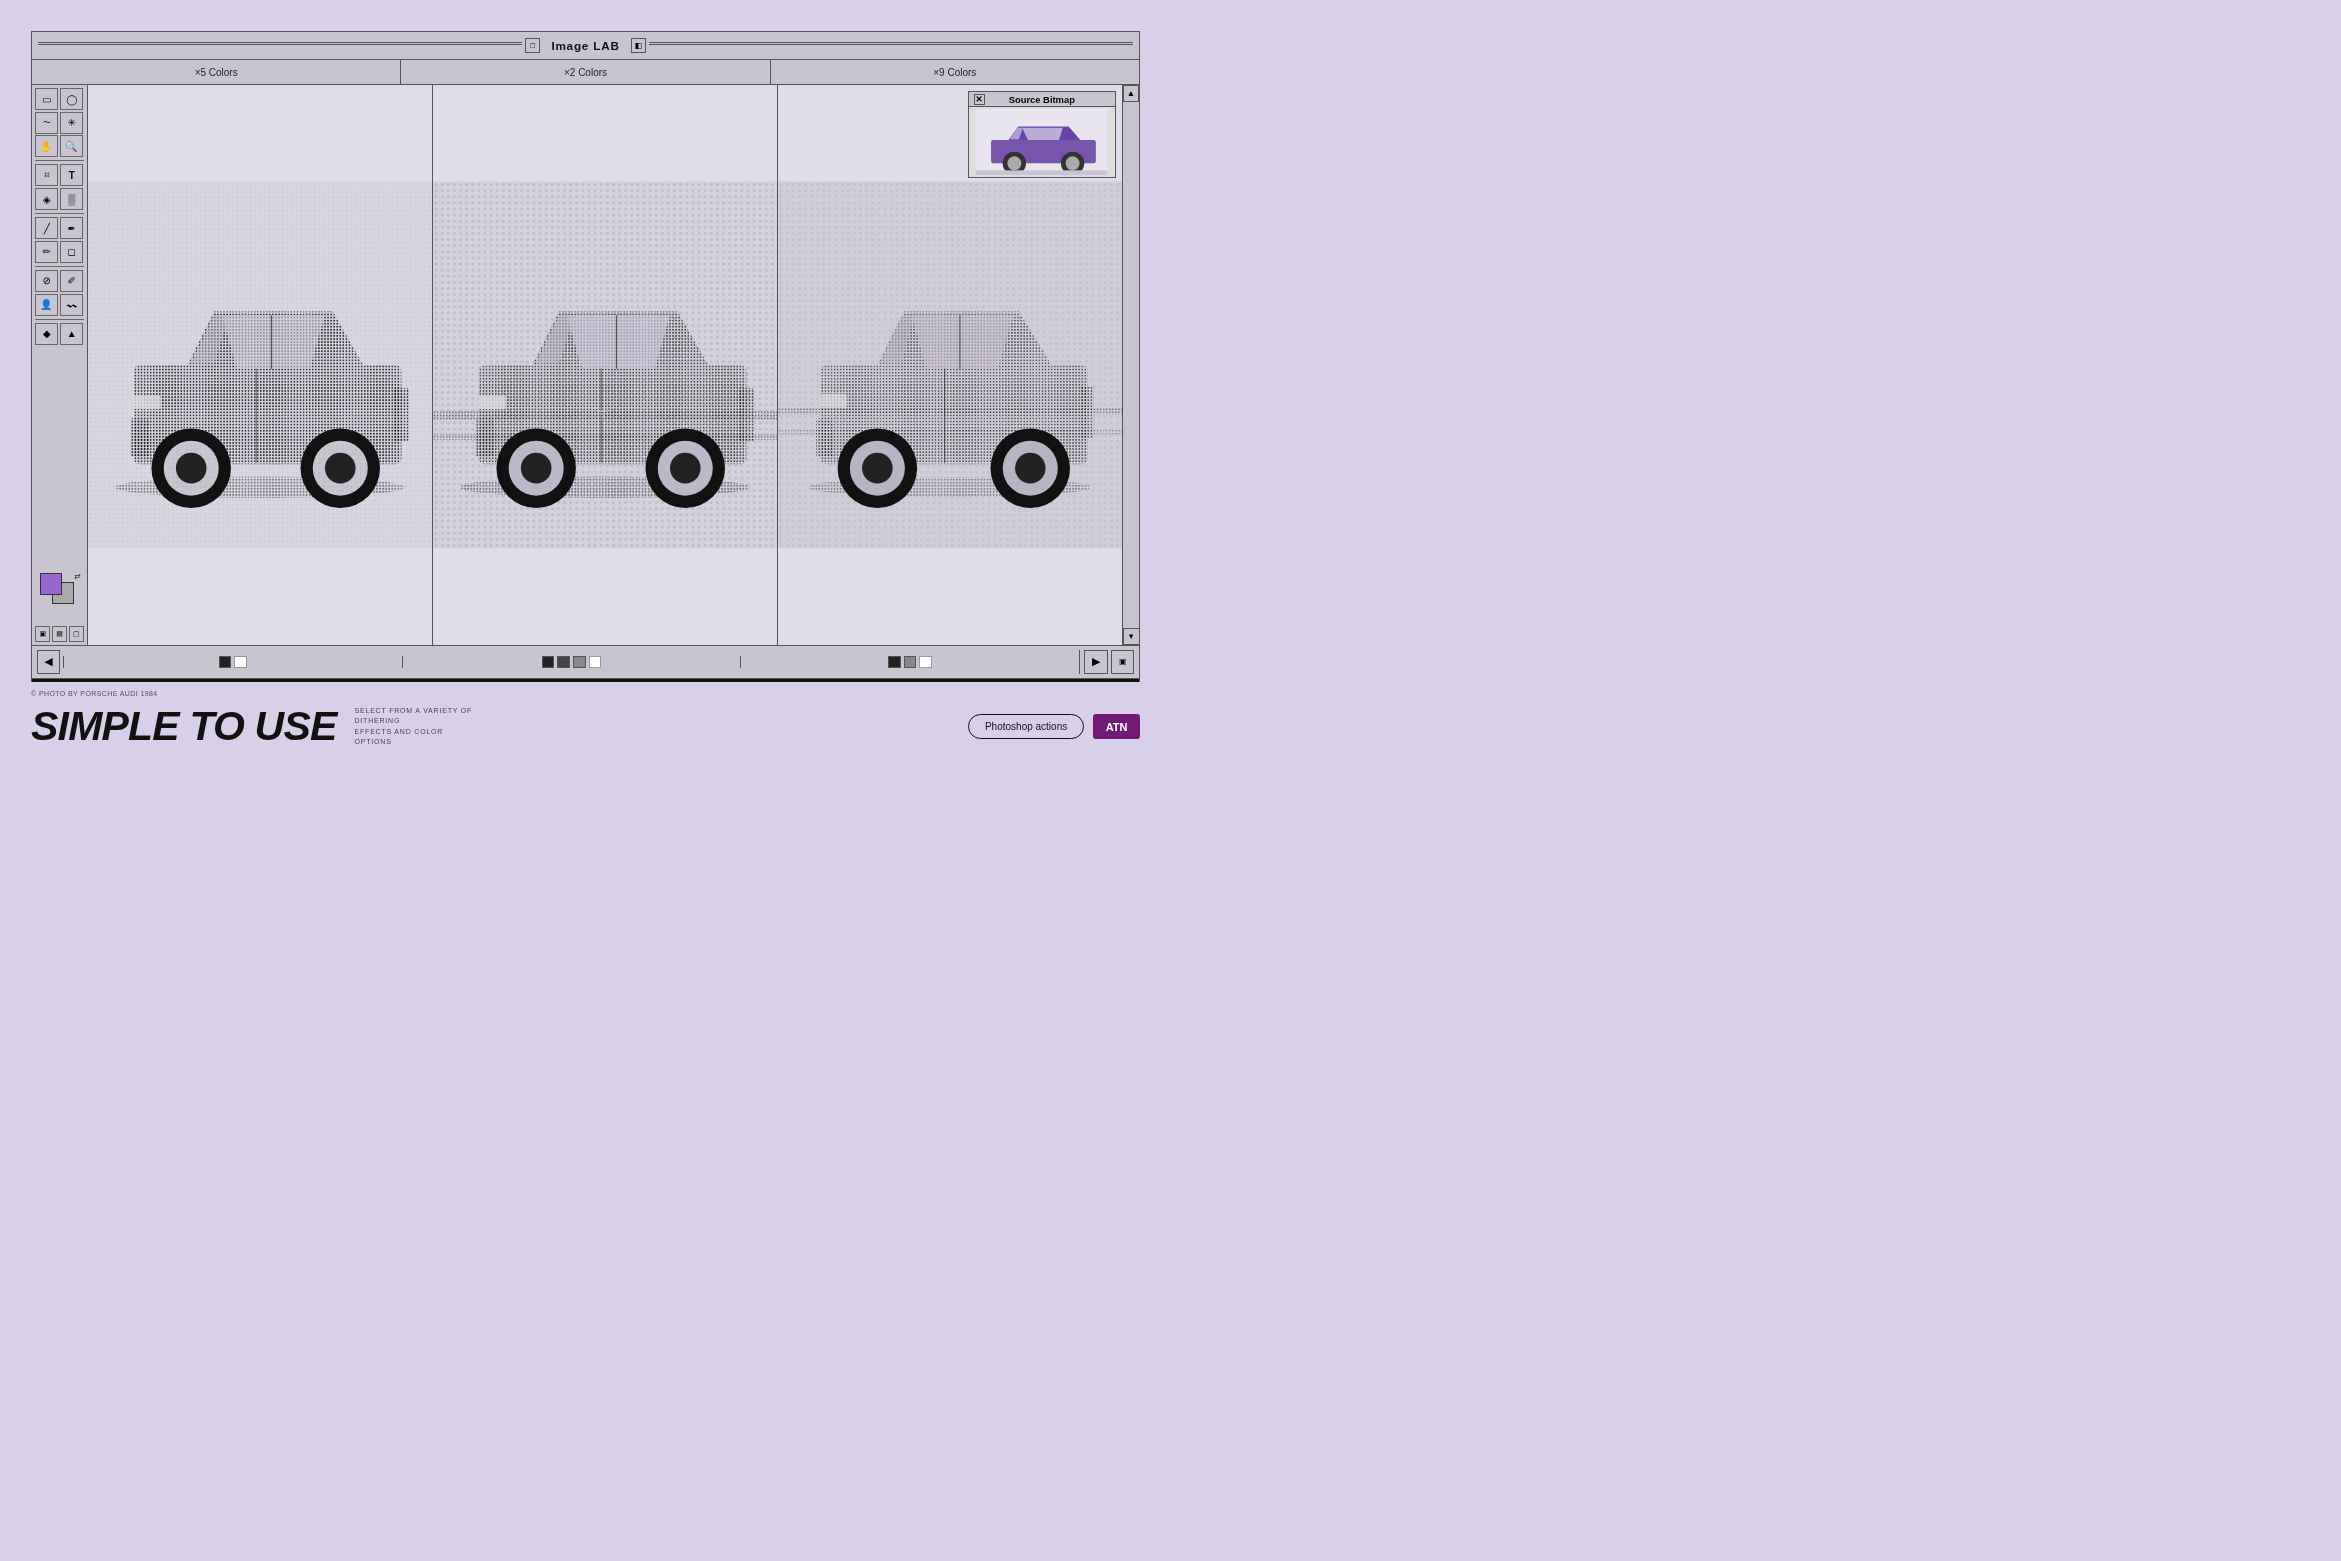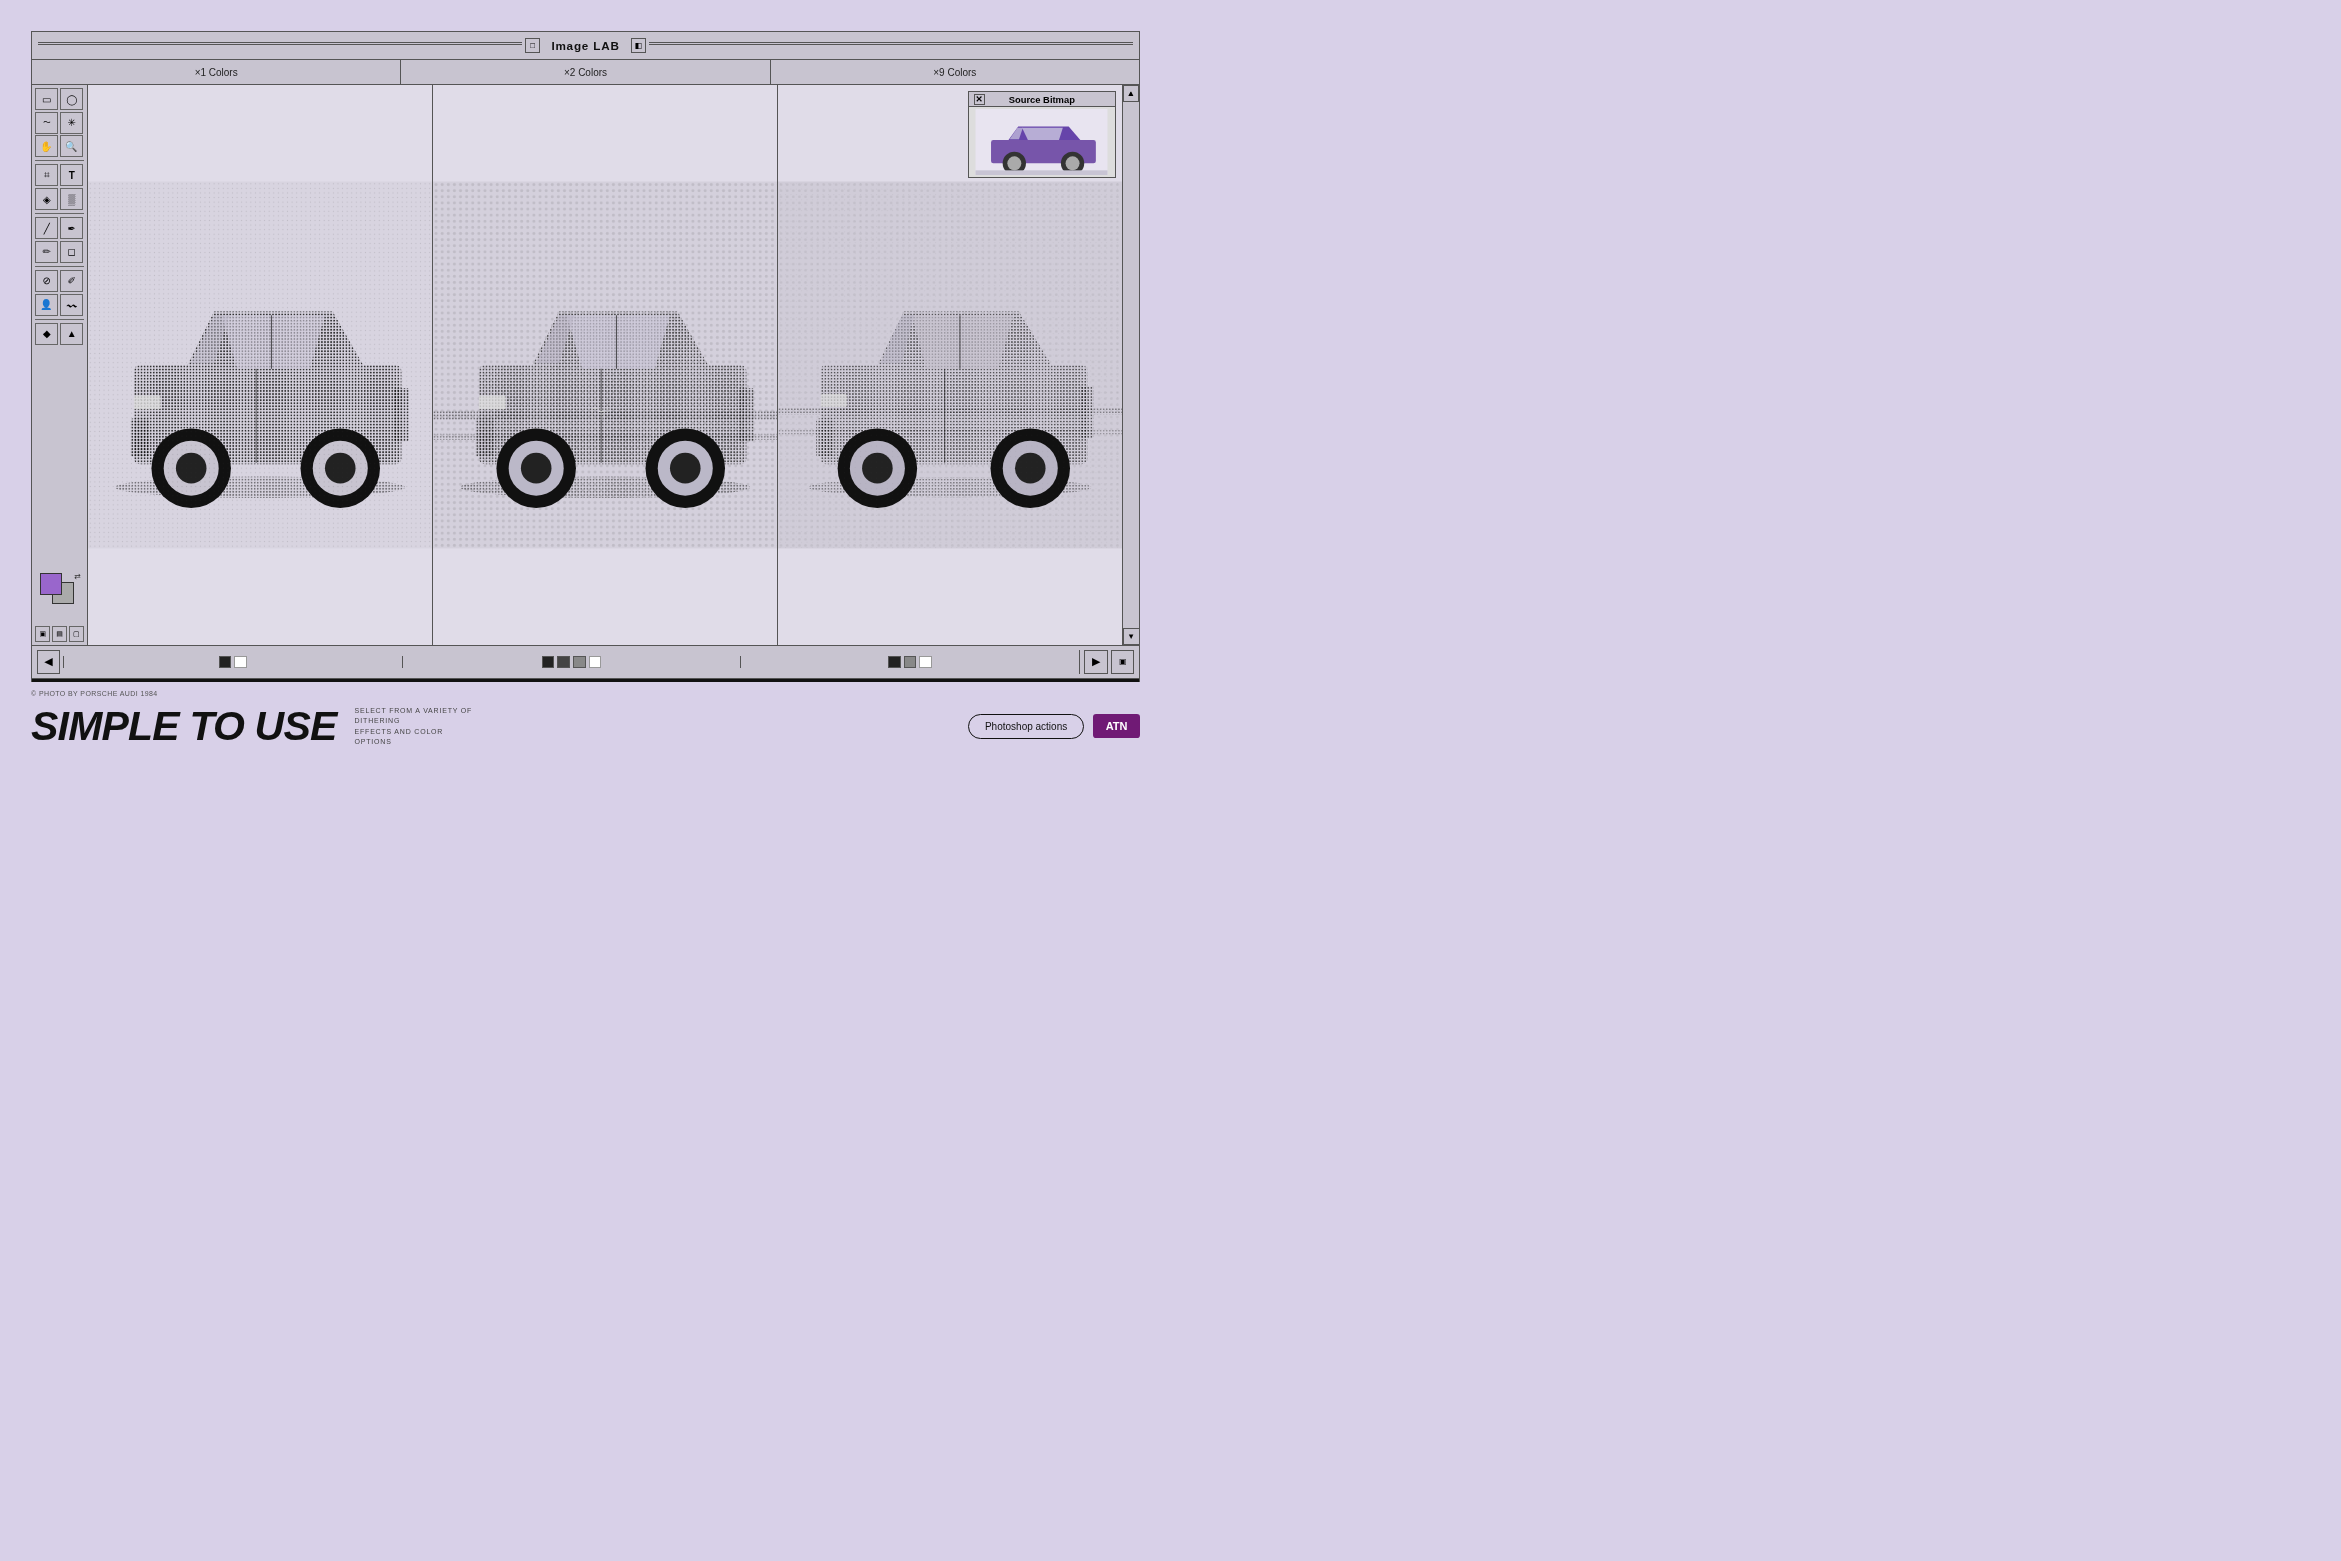--- a/index.html
+++ b/index.html
@@ -247,21 +247,21 @@
       color: #444;
       letter-spacing: 0.8px;
       text-transform: uppercase;
       max-width: 125px;
       line-height: 1.5;
       flex-shrink: 0;
     }
     .badge-area {
       margin-left: auto;
       display: flex;
-      align-items: flex-start;
+      align-items: center;
       gap: 9.4px;
     }
     .photoshop-badge {
       border: 1.6px solid #111;
       border-radius: 15.6px;
       padding: 6.2px 15.6px;
       font-size: 10px;
       color: #111;
       background: transparent;
       white-space: nowrap;
@@ -317,21 +317,21 @@
 
     <div class="title-bar">
       <div class="title-bar-lines"></div>
       <div class="title-bar-btn">□</div>
       <span class="title-bar-title">Image LAB</span>
       <div class="title-bar-btn">◧</div>
       <div class="title-bar-lines"></div>
     </div>
 
     <div class="col-headers">
-      <div class="col-header">×1 Colors</div>
+      <div class="col-header">×5 Colors</div>
       <div class="col-header">×2 Colors</div>
       <div class="col-header">×9 Colors</div>
     </div>
 
     <div class="content-with-scrollbar">
 
       <div style="position:absolute; top:53px; right:0; width:17px; z-index:30;">
         <div class="scrollbar-btn">▲</div>
       </div>
 

